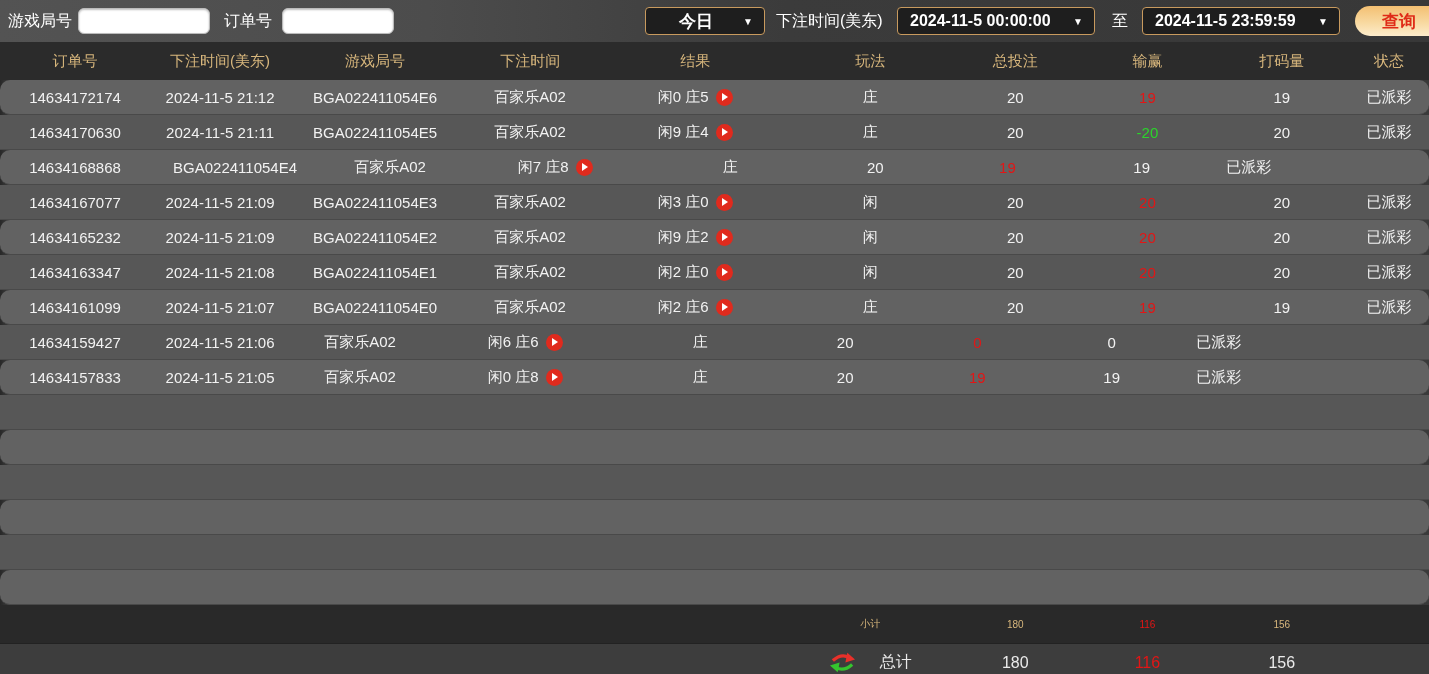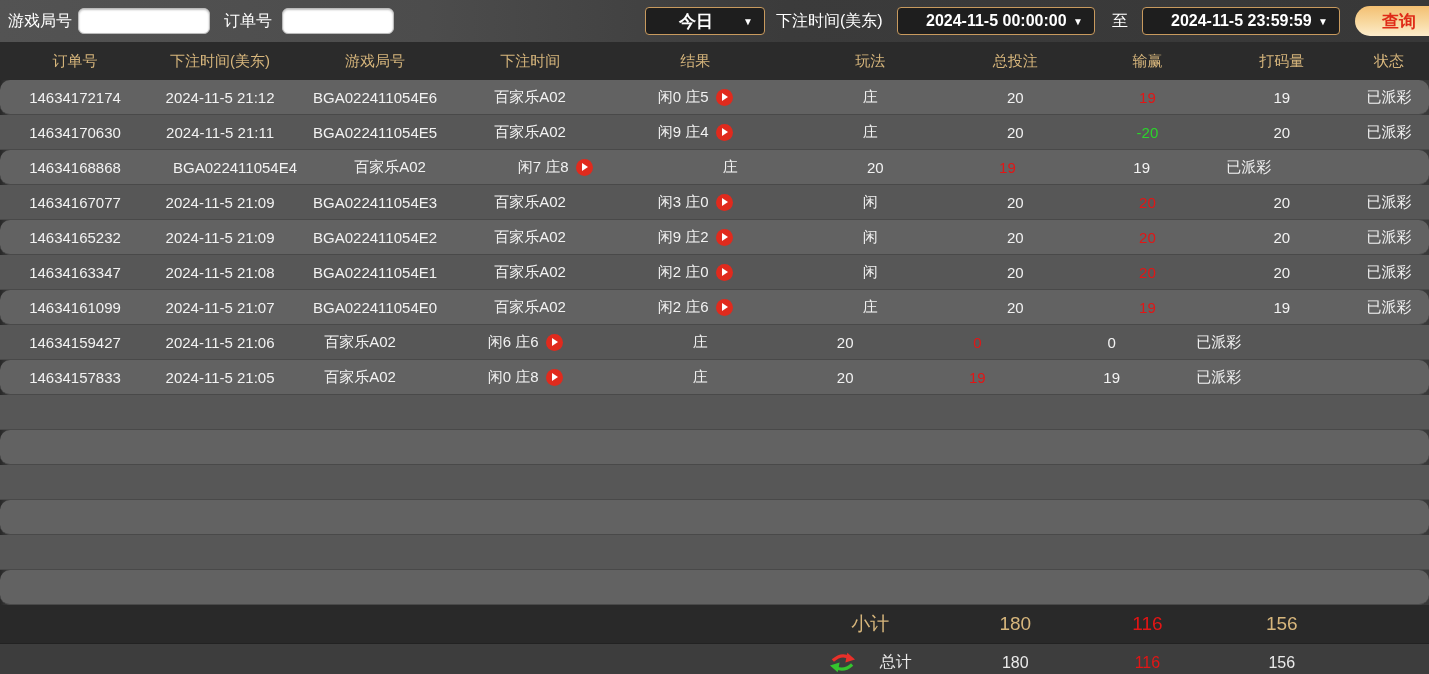--- a/index.html
+++ b/index.html
@@ -17,21 +17,21 @@
   }
   .filter-bar .lbl { position:absolute; top:0; height:42px; display:flex; align-items:center;
     color:#ffffff; font-size:16px; white-space:nowrap; }
   .text-input { position:absolute; top:8px; height:26px; border:1px solid #bbb; border-radius:6px;
     background:#ffffff; box-shadow:inset 0 1px 2px rgba(0,0,0,.25); padding:0 6px; font-size:14px; color:#333; outline:none; }
   .select-box { position:absolute; top:7px; height:28px; background:#1e1e1e;
     border:1px solid #c89a5e; border-radius:4px; display:flex; align-items:center;
     color:#fff; cursor:pointer; }
   .select-box .caret { position:absolute; right:11px; font-size:10px; color:#fff; }
   .select-quick { justify-content:center; font-weight:700; font-size:17px; }
-  .select-date { font-weight:600; font-size:16px; padding-left:28px; }
+  .select-date { font-weight:600; font-size:16px; padding-left:12px; }
   .query-btn { position:absolute; top:6px; height:30px; border:none; border-radius:16px;
     background:linear-gradient(180deg,#f3bf72 0%,#f8d9a0 55%,#fdeccb 100%);
     color:#df2b17; font-weight:700; font-size:17px; text-align:center; cursor:pointer;
     font-family:"Liberation Sans","DejaVu Sans",sans-serif; }
 
   
   .thead { height:38px; flex:0 0 38px; background:#2b2b2b; display:flex; align-items:stretch;
     color:#d7b67c; font-size:15px; }
   .tbody { flex:1 1 auto; display:flex; flex-direction:column;
     box-shadow:inset 7px 0 7px -5px rgba(0,0,0,.45); }
@@ -43,21 +43,21 @@
   .c0{width:10.5%} .c1{width:9.8%} .c2{width:11.9%} .c3{width:9.8%} .c4{width:13.3%}
   .c5{width:11.2%} .c6{width:9.1%} .c7{width:9.4%} .c8{width:9.4%} .c9{width:5.6%}
 
   .play-icon { width:17px; height:17px; border-radius:50%; background:#e02a1d; margin-left:7px;
     display:inline-flex; align-items:center; justify-content:center; cursor:pointer; flex:0 0 17px; }
   .play-icon i { display:block; width:0; height:0; border-left:6px solid #fff;
     border-top:4px solid transparent; border-bottom:4px solid transparent; margin-left:2px; }
 
   
   .summary-sub { height:38px; flex:0 0 38px; background:#292929; display:flex; align-items:stretch;
-    font-size:19px; color:#d7b67c; }
+    font-size:10px; color:#d7b67c; }
   .summary-total { height:38px; flex:0 0 38px; background:#3d3d3d; display:flex; align-items:stretch;
     font-size:16px; color:#eaeaea; border-top:1px solid #222; }
   .win-red { color:#e31515 !important; }
   .win-green { color:#2bd42b !important; }
   .total-label-wrap { gap:24px; }
   .refresh-icon { width:27px; height:25px; display:inline-block; cursor:pointer; }
 </style>
 </head>
 <body>
 

